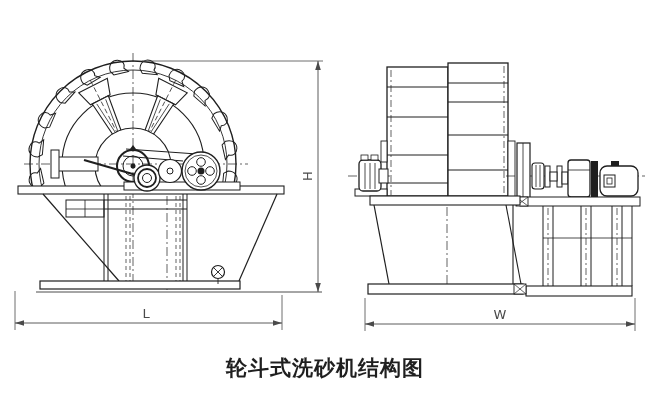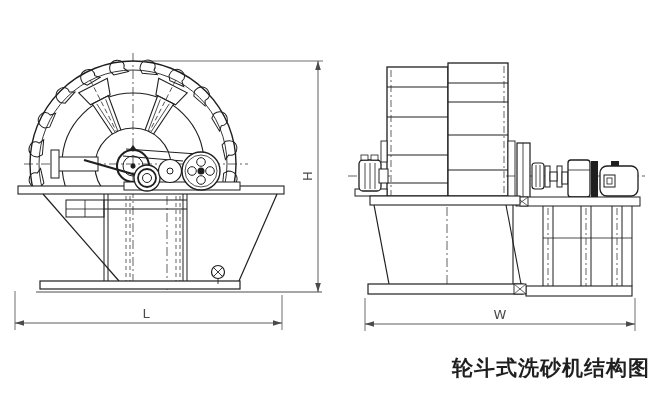--- a/index.html
+++ b/index.html
@@ -20,21 +20,21 @@
   .dimf { fill: var(--dim, #4a4a4a); stroke: none; }
   .dimtext {
     fill: var(--dim, #4a4a4a);
     font-family: "DejaVu Sans", "Liberation Sans", sans-serif;
     font-size: 13px;
   }
   .caption {
     position: absolute;
     left: 0; right: 0;
     top: 354px;
-    text-align: right;
+    text-align: center;
     font-size: 21px;
     font-weight: bold;
     letter-spacing: 1px;
     color: var(--line, #111111);
   }
 </style>
 </head>
 <body>
 
 <div class="canvas">

